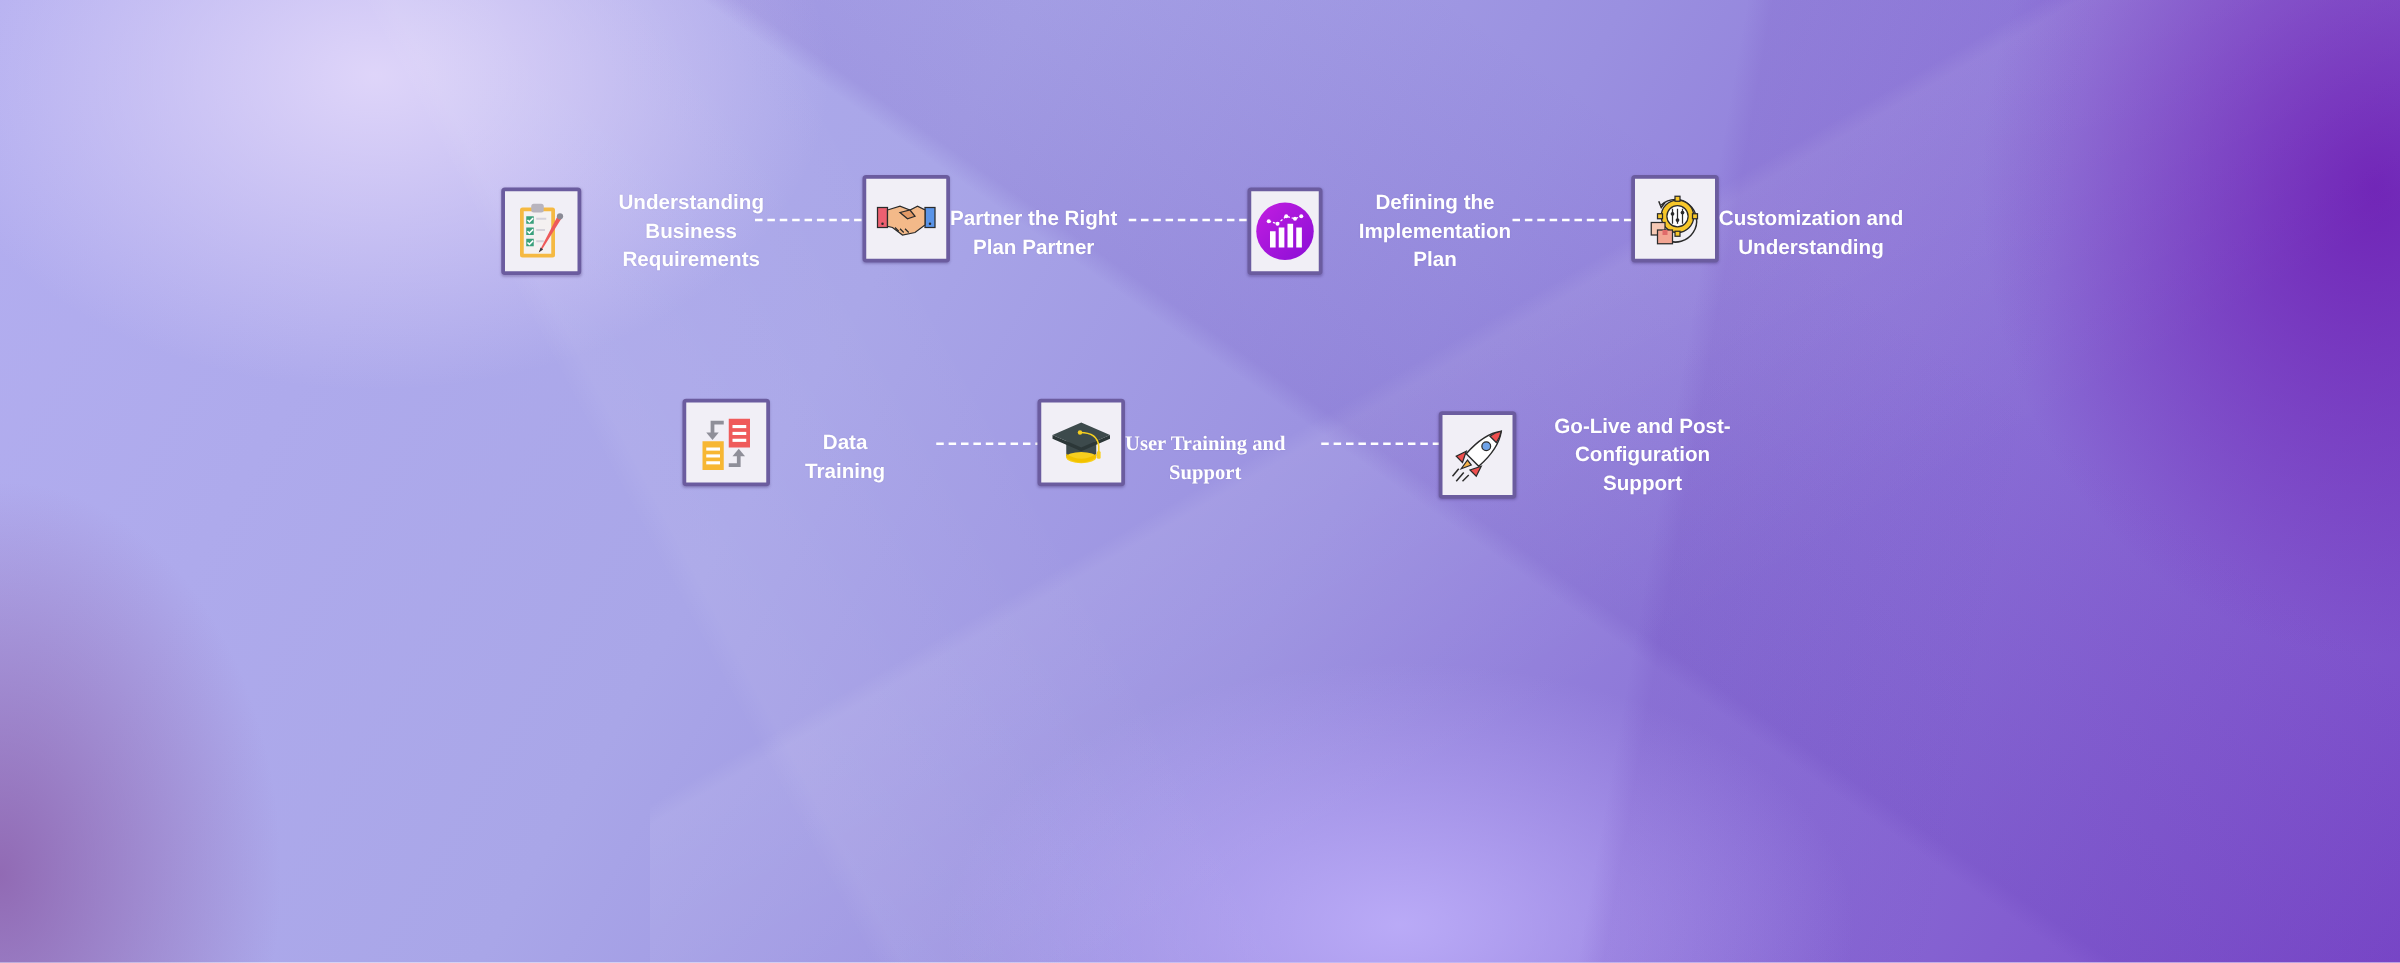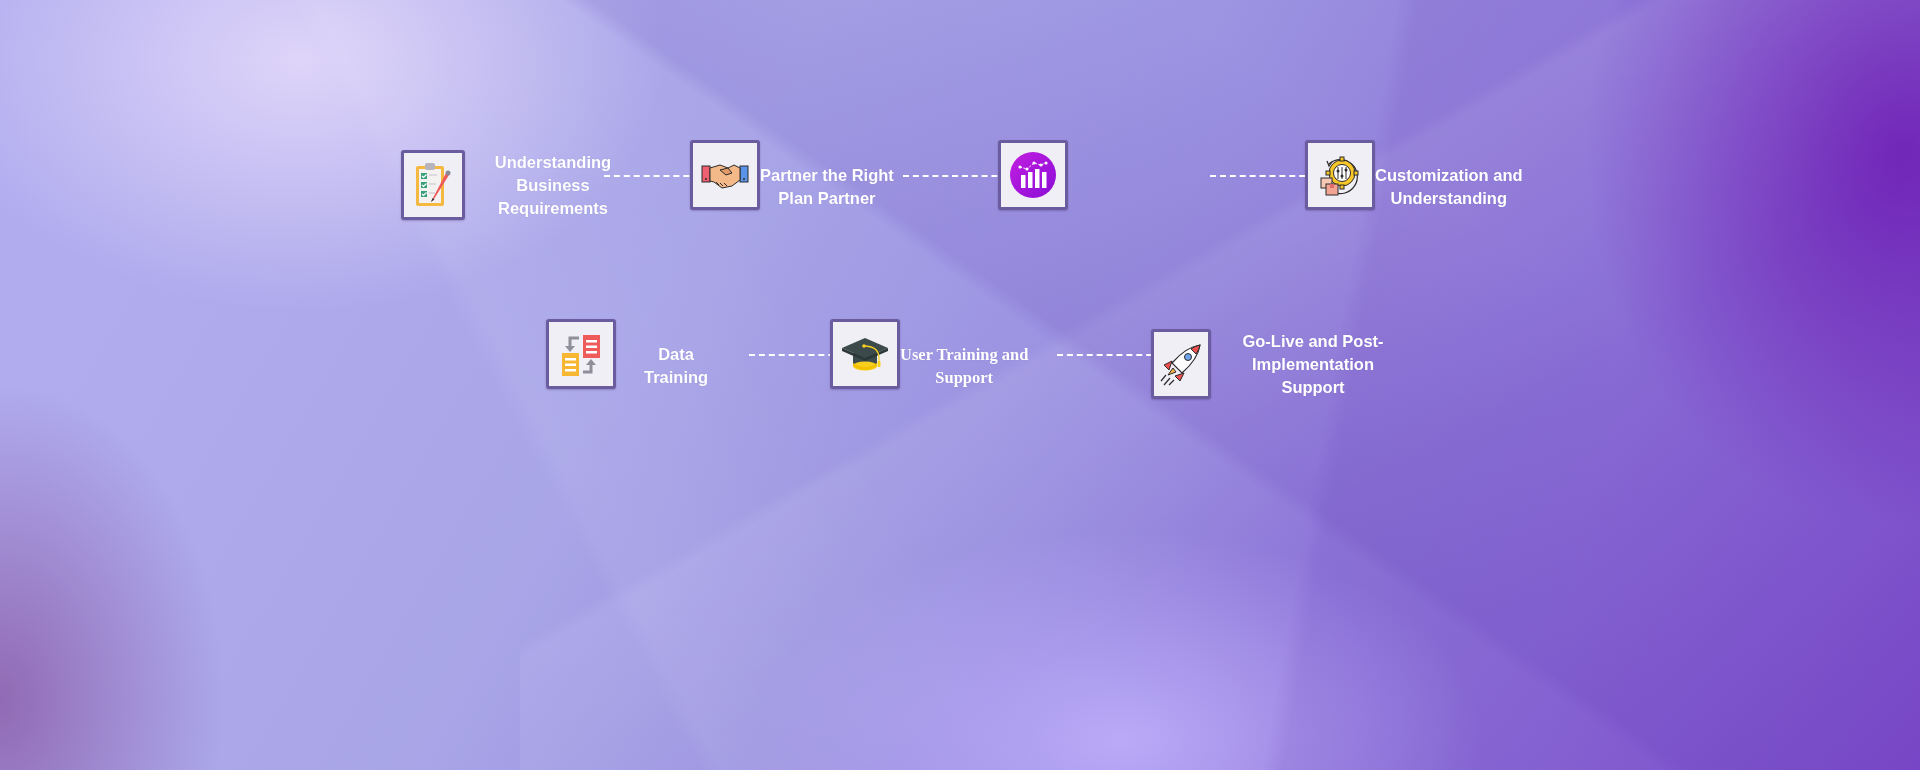--- a/index.html
+++ b/index.html
@@ -139,20 +139,24 @@
       <rect x="22" y="24" width="4.5" height="16" fill="#fff"></rect>
       <rect x="29" y="21" width="4.5" height="19" fill="#fff"></rect>
       <rect x="36" y="24" width="4.5" height="16" fill="#fff"></rect>
       <polyline points="14,19 21,21 28,15 35,17 40,15" fill="none" stroke="#fff" stroke-width="1" stroke-dasharray="2 1.5"></polyline>
       <circle cx="14" cy="19" r="1.6" fill="#fff"></circle>
       <circle cx="21" cy="21" r="1.6" fill="#fff"></circle>
       <circle cx="28" cy="15" r="1.6" fill="#fff"></circle>
       <circle cx="35" cy="17" r="1.6" fill="#fff"></circle>
       <circle cx="40" cy="15" r="1.6" fill="#fff"></circle>
     </svg>
+  </div>
+  <div class="label">
+    <div>Defining the Implementation</div>
+    <div>Plan</div>
   </div>
 </div>
 
 <div class="arrow" style="left:1210px; top:171px; width:123px;">
   <div class="line"></div>
     <div class="head"></div>
 </div>
 
 <div class="step" style="left:1425px; top:140px;">
   <div class="icon-box">
@@ -245,15 +249,15 @@
       <path d="M46 8 Q45 13 42 17 L37 12 Q41 9 46 8 Z" fill="#ef4f4f" stroke="#2b2b2b" stroke-width="1"></path>
       <circle cx="34" cy="20" r="3.5" fill="#6fa3e8" stroke="#2b2b2b" stroke-width="1"></circle>
       <path d="M19 31 L14 38 L22 35 Z" fill="#f5b24a" stroke="#2b2b2b" stroke-width="1"></path>
       <line x1="12" y1="38" x2="7" y2="44" stroke="#2b2b2b" stroke-width="1.2"></line>
       <line x1="16" y1="41" x2="10" y2="48" stroke="#2b2b2b" stroke-width="1.2"></line>
       <line x1="20" y1="43" x2="15" y2="48" stroke="#2b2b2b" stroke-width="1.2"></line>
     </svg>
   </div>
   <div class="label">
     <div>Go-Live and Post-</div>
-    <div>Implementation Support</div>
+    <div>Configuration Support</div>
   </div>
 </div>
 
 </body></html>

